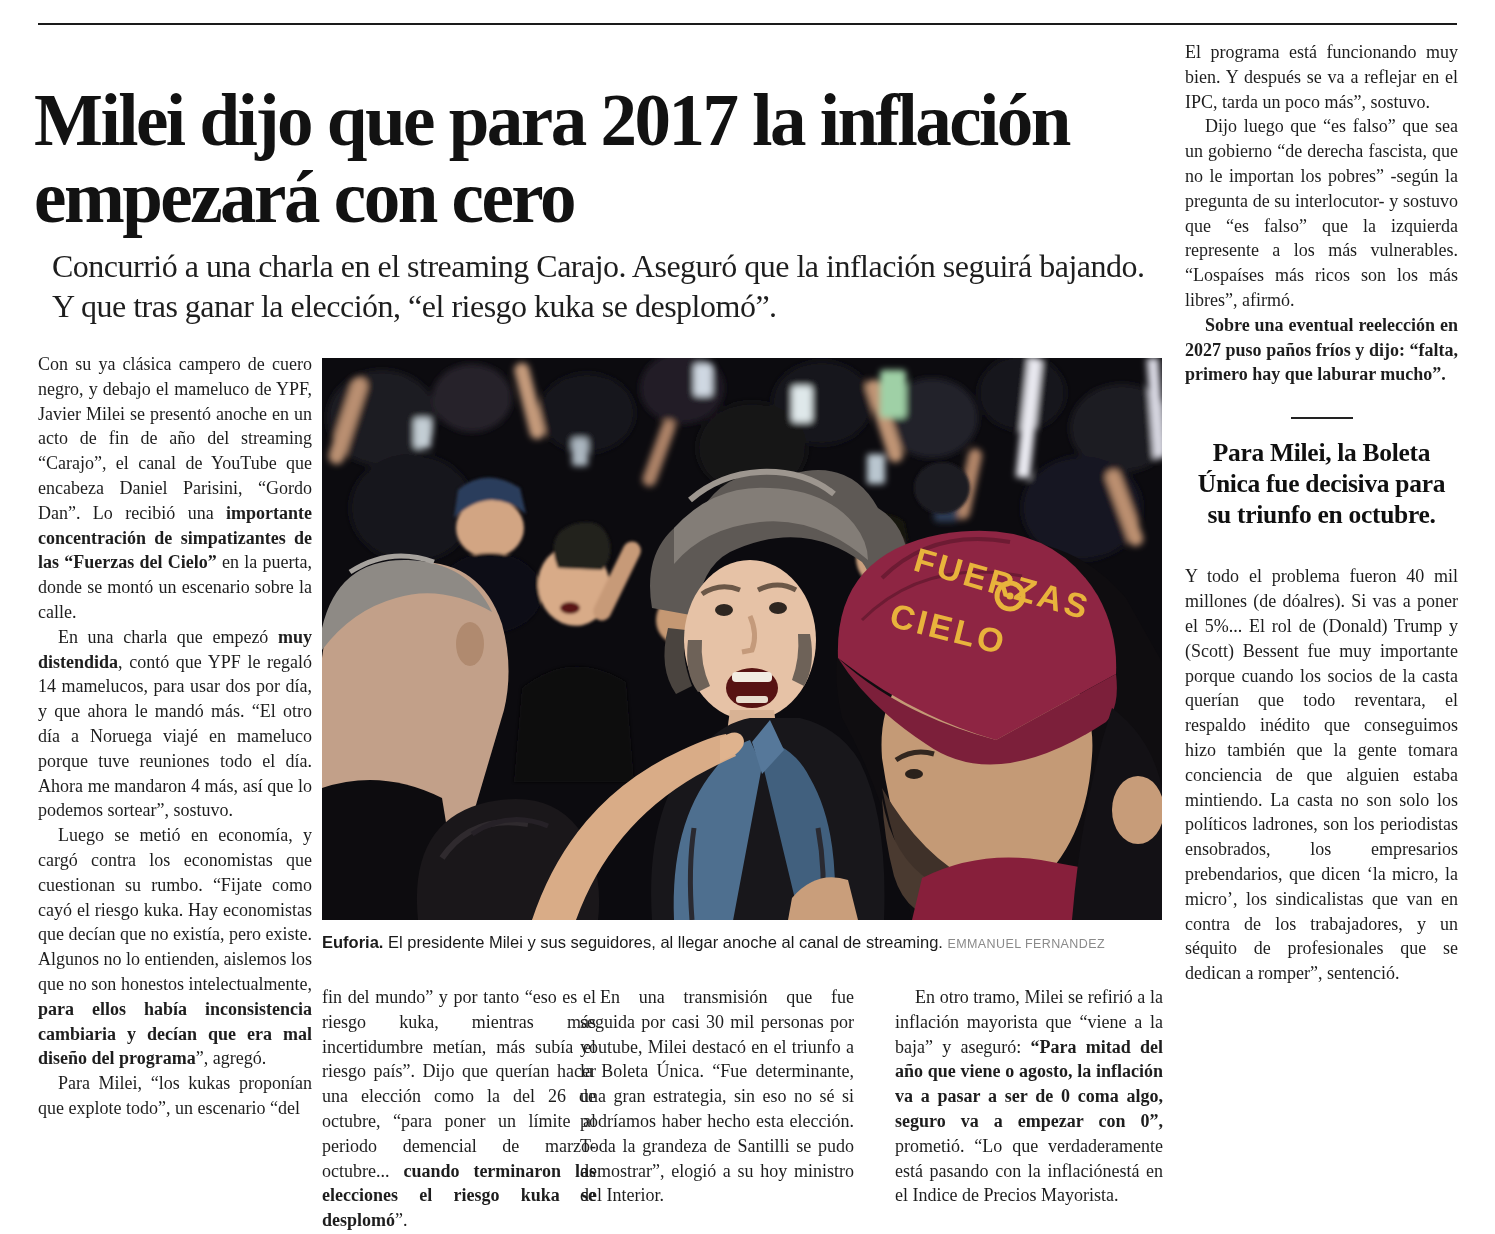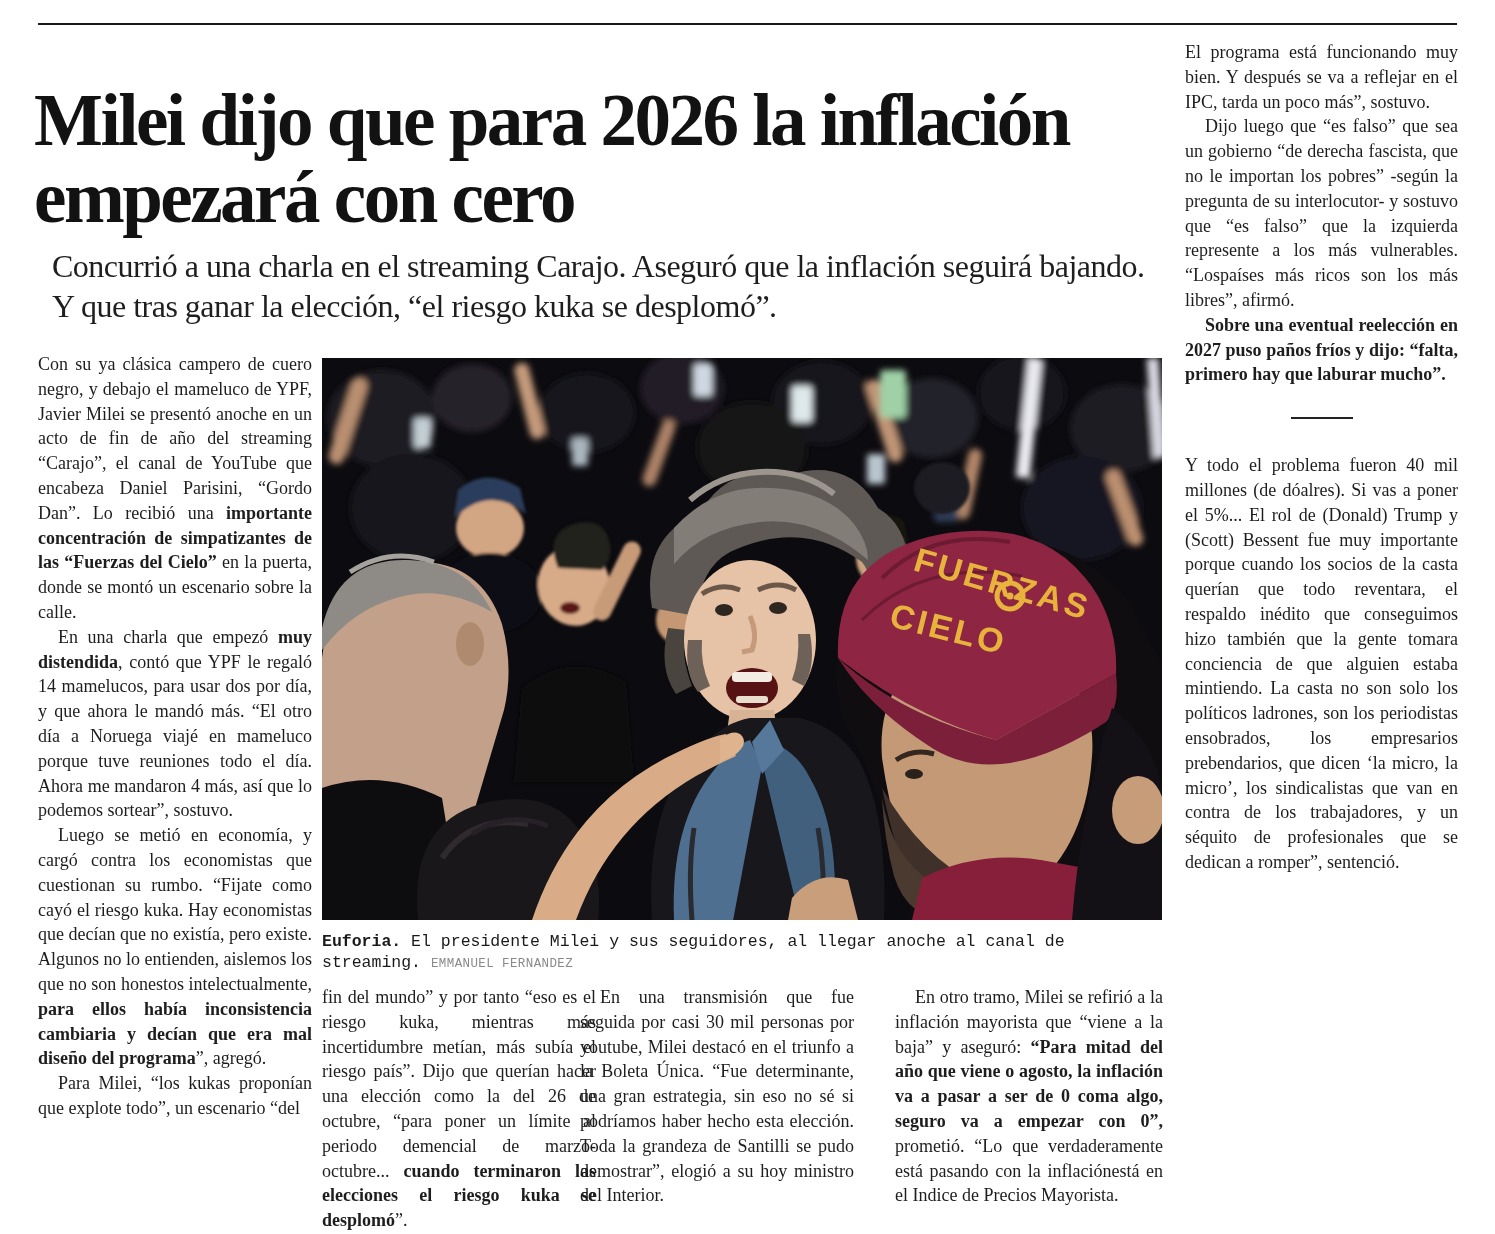--- a/index.html
+++ b/index.html
@@ -18,41 +18,41 @@
   }
   .col{position:absolute;font-size:18px;line-height:24.8px;text-align:justify;color:#1d1d1d;}
   .col p{margin:0;}
   .col p.ind{text-indent:20px;}
   .b{font-weight:bold;}
   .col-left{left:38px;top:352px;width:274px;}
   .photo{position:absolute;left:322px;top:358px;width:840px;height:562px;}
   .photo svg{display:block;width:100%;height:100%;}
   .caption{
     position:absolute;left:322px;top:932px;width:840px;
-    font-family:Liberation Mono, monospace;font-size:16.5px;color:#1a1a1a;line-height:1.25;
+    font-family:Liberation Sans, sans-serif;font-size:16.5px;color:#1a1a1a;line-height:1.25;
   }
   .caption .lead{font-weight:bold;}
   .caption .credit{color:#8a8a8a;font-size:12.5px;letter-spacing:0.4px;}
   .col-a{left:322px;top:985px;width:274px;}
   .col-b{left:580px;top:985px;width:274px;}
   .col-c{left:895px;top:985px;width:268px;}
   .col-right{left:1185px;top:40px;width:273px;}
   .pullquote-wrap{margin:30px 0 34px;}
   .pq-rule{width:62px;height:2px;background:#222;margin:0 auto 18px;}
   .pullquote{
     font-weight:bold;font-size:25.5px;line-height:1.22;text-align:center;
     color:#101010;text-indent:0 !important;letter-spacing:-0.3px;
   }
 </style>
 </head>
 <body>
 
 <div class="rule-top"></div>
 
-<h1 class="headline">Milei dijo que para 2026 la inflación empezará con cero</h1>
+<h1 class="headline">Milei dijo que para 2017 la inflación empezará con cero</h1>
 
 <div class="deck">Concurrió a una charla en el streaming Carajo. Aseguró que la inflación seguirá bajando. Y que tras ganar la elección, “el riesgo kuka se desplomó”.</div>
 
 <div class="col col-left">
   <p><span>Con su ya clásica campero de cuero negro, y debajo el mameluco de YPF, Javier Milei se presentó anoche en un acto de fin de año del streaming “Carajo”, el canal de YouTube que encabeza Daniel Parisini, “Gordo Dan”. Lo recibió una </span><span class="b">importante concentración de simpatizantes de las “Fuerzas del Cielo”</span><span> en la puerta, donde se montó un escenario sobre la calle.</span></p>
   <p class="ind"><span>En una charla que empezó </span><span class="b">muy distendida</span><span>, contó que YPF le regaló 14 mamelucos, para usar dos por día, y que ahora le mandó más. “El otro día a Noruega viajé en mameluco porque tuve reuniones todo el día. Ahora me mandaron 4 más, así que lo podemos sortear”, sostuvo.</span></p>
   <p class="ind"><span>Luego se metió en economía, y cargó contra los economistas que cuestionan su rumbo. “Fijate como cayó el riesgo kuka. Hay economistas que decían que no existía, pero existe. Algunos no lo entienden, aislemos los que no son honestos intelectualmente, </span><span class="b">para ellos había inconsistencia cambiaria y decían que era mal diseño del programa</span><span>”, agregó.</span></p>
   <p class="ind"><span>Para Milei, “los kukas proponían que explote todo”, un escenario “del</span></p>
 </div>
 
@@ -216,16 +216,17 @@
   <p class="ind"><span>En otro tramo, Milei se refirió a la inflación mayorista que “viene a la baja” y aseguró: </span><span class="b">“Para mitad del año que viene o agosto, la inflación va a pasar a ser de 0 coma algo, seguro va a empezar con 0”,</span><span> prometió. “Lo que verdaderamente está pasando con la inflaciónestá en el Indice de Precios Mayorista.</span></p>
 </div>
 
 <div class="col col-right">
   <p><span>El programa está funcionando muy bien. Y después se va a reflejar en el IPC, tarda un poco más”, sostuvo.</span></p>
   <p class="ind"><span>Dijo luego que “es falso” que sea un gobierno “de derecha fascista, que no le importan los pobres” -según la pregunta de su interlocutor- y sostuvo que “es falso” que la izquierda represente a los más vulnerables. “Lospaíses más ricos son los más libres”, afirmó.</span></p>
   <p class="ind"><span class="b">Sobre una eventual reelección en 2027 puso paños fríos y dijo: “falta, primero hay que laburar mucho”.</span></p>
 
   <div class="pullquote-wrap">
     <div class="pq-rule"></div>
+    <p class="pullquote">Para Milei, la Boleta Única fue decisiva para su triunfo en octubre.</p>
   </div>
 
   <p><span>Y todo el problema fueron 40 mil millones (de dóalres). Si vas a poner el 5%... El rol de (Donald) Trump y (Scott) Bessent fue muy importante porque cuando los socios de la casta querían que todo reventara, el respaldo inédito que conseguimos hizo también que la gente tomara conciencia de que alguien estaba mintiendo. La casta no son solo los políticos ladrones, son los periodistas ensobrados, los empresarios prebendarios, que dicen ‘la micro, la micro’, los sindicalistas que van en contra de los trabajadores, y un séquito de profesionales que se dedican a romper”, sentenció. </span></p>
 </div>
 
 </body></html>

